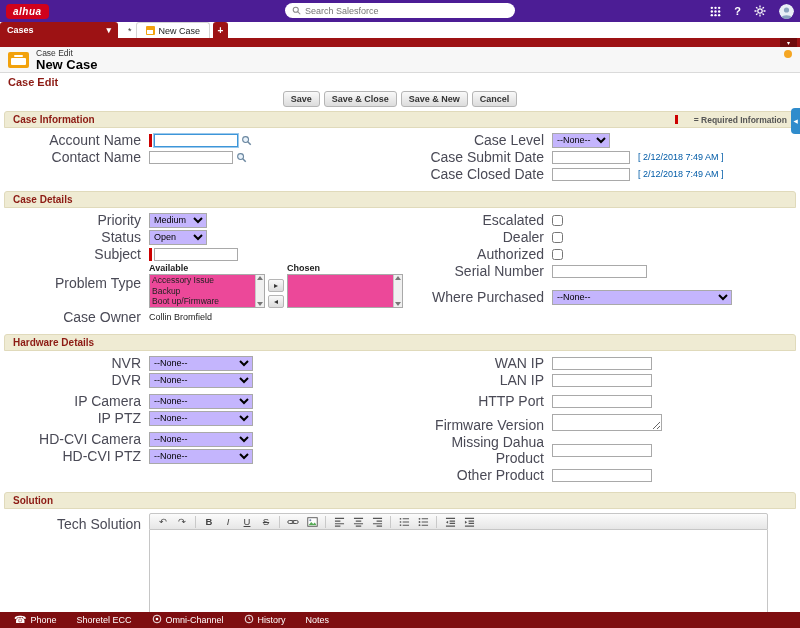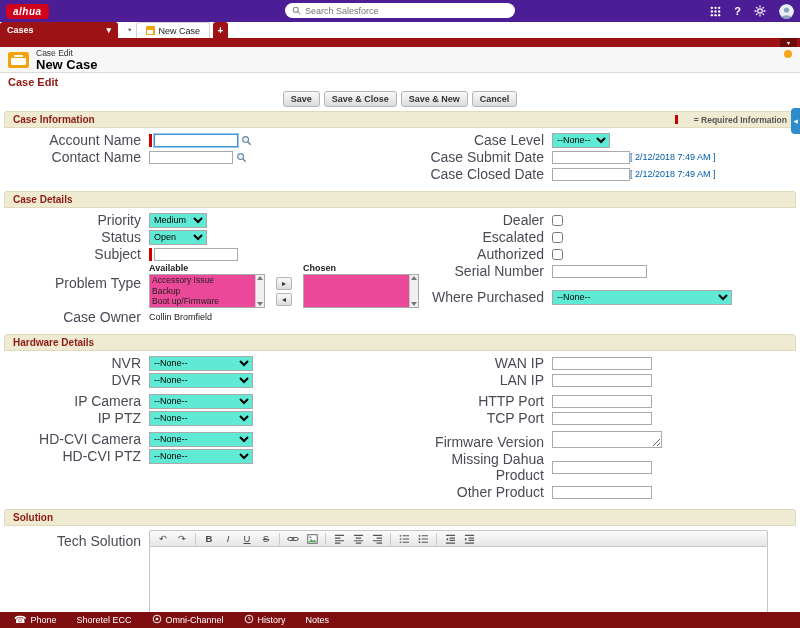--- a/index.html
+++ b/index.html
@@ -62,32 +62,32 @@
 
   .cols{display:flex}
   .col{width:50%}
   .frow{display:flex;align-items:center;margin:1px 0;min-height:14px}
   .frow.top{align-items:flex-start}
   .flabel{width:145px;text-align:right;padding-right:8px;font-size:14px;color:#4A4A56;flex:none}
   .col-right .flabel{width:152px}
   .txt{height:13px;border:1px solid #A9A9A9;font-size:9px;padding:0 2px;width:84px;font-family:inherit}
   .txt.w95{width:95px}.txt.w100{width:100px}.txt.w78{width:78px}
   .ta{width:110px;height:17px;border:1px solid #A9A9A9;font-size:9px;font-family:inherit;resize:both}
-  .sel{height:15px;border:1px solid #A9A9A9;font-size:9px;background:#5eead4;font-family:inherit}
+  .sel{height:15px;border:1px solid #A9A9A9;font-size:9px;background:#c4b5fd;font-family:inherit}
   .sel.w55{width:58px}.sel.w100{width:104px}.sel.w180{width:180px}
   .req{border-left:3px solid #C00;padding-left:2px;display:inline-flex;align-items:center}
   .focused{border:1px solid #3D96D9;outline:1px solid #9CC9EC}
   .lookup{margin-left:3px;cursor:pointer;display:inline-flex}
-  .datelink{color:#015BA7;font-size:9px;margin-left:0;text-decoration:none;cursor:pointer}
+  .datelink{color:#015BA7;font-size:9px;margin-left:8px;text-decoration:none;cursor:pointer}
   .statictext{font-size:9px;color:#222}
   .cbx{width:11px;height:11px;margin:0;cursor:pointer}
   .mt5{margin-top:5px}.mt10{margin-top:10px}
 
   
-  .ms{display:flex;gap:11px;align-items:center}
+  .ms{display:flex;gap:3px;align-items:flex-end}
   .ms-col .ms-title{font-size:9px;font-weight:bold;color:#222;margin-bottom:1px}
   .listbox{width:116px;height:34px;border:1px solid #A9A9A9;background:#ec4899;display:flex}
   .lb-items{flex:1;overflow:hidden}
   .lb-item{font-size:8.5px;padding:0 2px;line-height:10.5px;white-space:nowrap;cursor:pointer}
   .sbtrack{width:9px;border-left:1px solid #C8C8C8;background:#F0F0F0;display:flex;flex-direction:column;
     justify-content:space-between;align-items:center;padding:1px 0}
   .sb-up,.sb-dn{width:0;height:0;border-left:3px solid transparent;border-right:3px solid transparent}
   .sb-up{border-bottom:4px solid #777}
   .sb-dn{border-top:4px solid #777}
   .ms-arrows{display:flex;flex-direction:column;gap:3px;margin-top:12px}
@@ -309,25 +309,25 @@
             </div>
           </div>
         </div>
         <div class="frow">
           <label class="flabel">Case Owner</label>
           <span class="statictext">Collin Bromfield</span>
         </div>
       </div>
       <div class="col col-right">
         <div class="frow">
+          <label class="flabel">Escalated</label>
+          <input type="checkbox" class="cbx" style="">
+        </div>
+        <div class="frow">
           <label class="flabel">Dealer</label>
-          <input type="checkbox" class="cbx" style="">
-        </div>
-        <div class="frow">
-          <label class="flabel">Escalated</label>
           <input type="checkbox" class="cbx" style="">
         </div>
         <div class="frow">
           <label class="flabel">Authorized</label>
           <input type="checkbox" class="cbx" style="">
         </div>
         <div class="frow">
           <label class="flabel">Serial Number</label>
           <input class="txt w95" style="">
         </div>
@@ -378,24 +378,20 @@
         <div class="frow">
           <label class="flabel">WAN IP</label>
           <input class="txt w100" style="">
         </div>
         <div class="frow">
           <label class="flabel">LAN IP</label>
           <input class="txt w100" style="">
         </div>
         <div class="frow mt5">
           <label class="flabel">HTTP Port</label>
-          <input class="txt w100" style="">
-        </div>
-        <div class="frow">
-          <label class="flabel">TCP Port</label>
           <input class="txt w100" style="">
         </div>
         <div class="frow mt5 top">
           <label class="flabel" style="padding-top:3px">Firmware Version</label>
           <textarea class="ta" style=""></textarea>
         </div>
         <div class="frow">
           <label class="flabel">Missing Dahua Product</label>
           <input class="txt w100" style="">
         </div>

